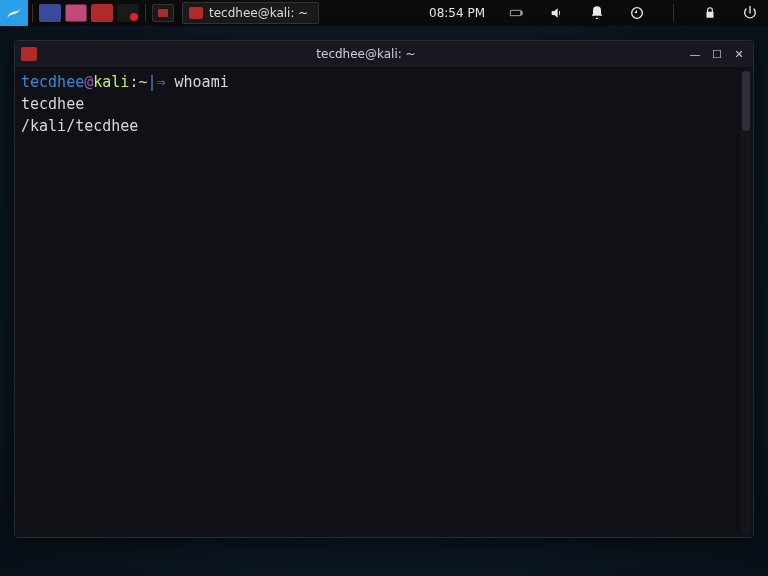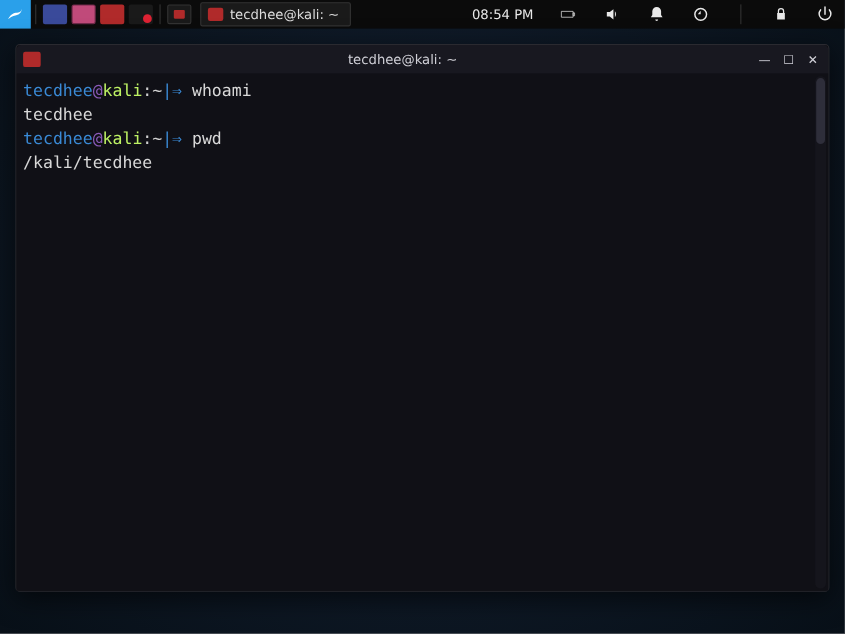--- a/index.html
+++ b/index.html
@@ -179,21 +179,18 @@
       <div class="winbtn">—</div>
       <div class="winbtn">☐</div>
       <div class="winbtn">✕</div>
     </div>
   </div>
   <div class="termbody">
     <div>
       <span class="pr-user">tecdhee</span><span class="pr-at">@</span><span class="pr-host">kali</span><span class="pr-sep">:</span><span class="pr-path">~</span><span class="pr-p2">|⇒  </span><span class="cmd">whoami</span>
     </div>
     <div class="out">tecdhee</div>
-    <div>
-      <span class="pr-user">tecdhee</span><span class="pr-at">@</span><span class="pr-host">kali</span><span class="pr-sep">:</span><span class="pr-path">~</span><span class="pr-p2">|⇒  </span><span class="cmd">pwd</span>
-    </div>
     <div class="out">/kali/tecdhee</div>
     <div class="scrollbar">
       <div class="scrollthumb"></div>
     </div>
   </div>
 </div>
 
 </body></html>

